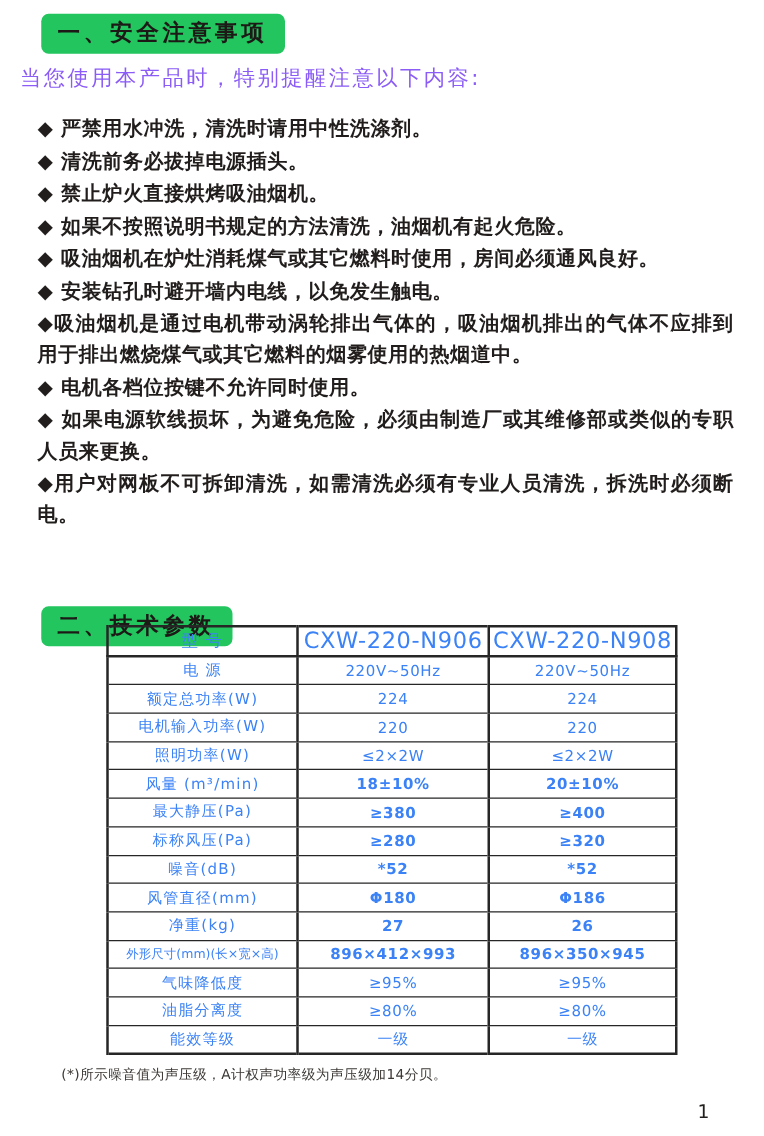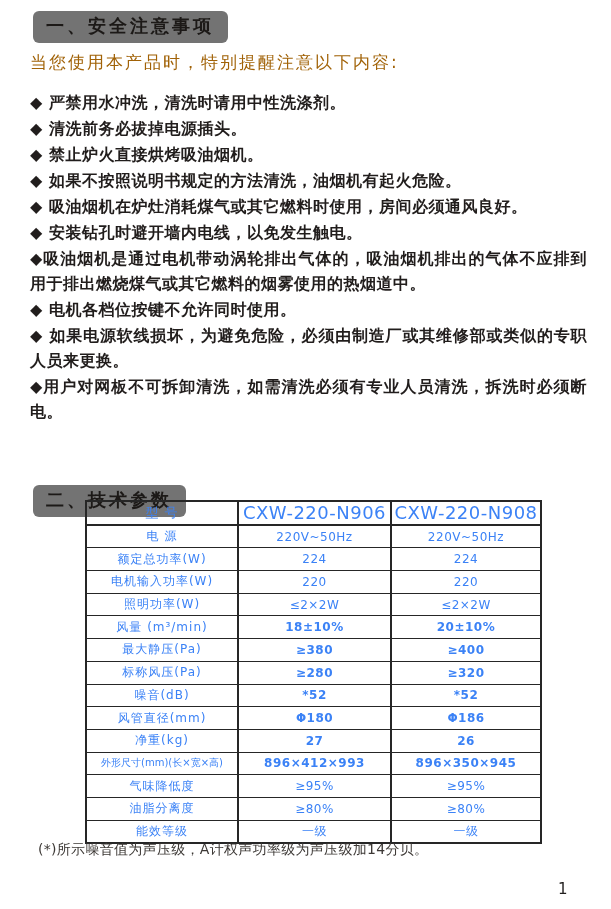--- a/index.html
+++ b/index.html
@@ -6,32 +6,32 @@
   body{
     width:611px;height:909px;background:#ffffff;
     font-family:"DejaVu Sans","Liberation Sans",sans-serif;
     color:#1f1b1a;
   }
   .doc{position:relative;width:611px;height:909px;background:#ffffff;overflow:hidden;}
 
   
   .sec-hdr{
     position:absolute;display:inline-block;
-    background:#737373;border-radius:6px;
+    background:#22c55e;border-radius:6px;
     padding:3px 14px 5px 13px;
     font-size:18px;font-weight:bold;letter-spacing:3px;
     color:#1c1917;white-space:nowrap;
   }
   .sec-hdr.s1{left:33px;top:11px;}
   .sec-hdr.s2{left:33px;top:485px;}
 
   
   .intro{
-    position:absolute;left:30px;top:51px;margin:0;
-    font-size:17px;letter-spacing:2px;font-weight:normal;color:#a16207;
+    position:absolute;left:16px;top:51px;margin:0;
+    font-size:17px;letter-spacing:2px;font-weight:normal;color:#8b5cf6;
     white-space:nowrap;
     text-align:right;
   }
 
   
   .bullets{position:absolute;left:30px;top:90px;width:557px;}
   .bullet{
     margin:0 0 1px 0;
     font-size:16px;font-weight:bold;line-height:25px;
     letter-spacing:0.5px;color:#211d1c;
@@ -57,22 +57,22 @@
   .spec td.lbl{font-size:12px;letter-spacing:1px;}
   .spec td.val{font-size:12px;letter-spacing:0.5px;}
   .spec tr.hdr td{border-bottom-width:2px;}
   .spec tr.hdr td.val{font-size:18px;font-weight:normal;letter-spacing:0.5px;}
   .spec tr.hdr td.lbl{font-size:13px;}
   .spec tr.vb td.val{font-weight:bold;}
   .spec tr.small td.lbl{font-size:10px;letter-spacing:0;}
 
   
   .footnote{
-    position:absolute;left:33px;top:836px;margin:5px;
-    font-size:14px;color:#3c3835;letter-spacing:0.3px;white-space:nowrap;
+    position:absolute;left:33px;top:836px;margin:16px;
+    font-size:11px;color:#3c3835;letter-spacing:0.3px;white-space:nowrap;
   }
   .pagenum{
     position:absolute;left:558px;top:880px;
     font-size:15px;color:#221f1e;
   }
 </style>
 </head>
 <body>
 
 <div class="doc">

